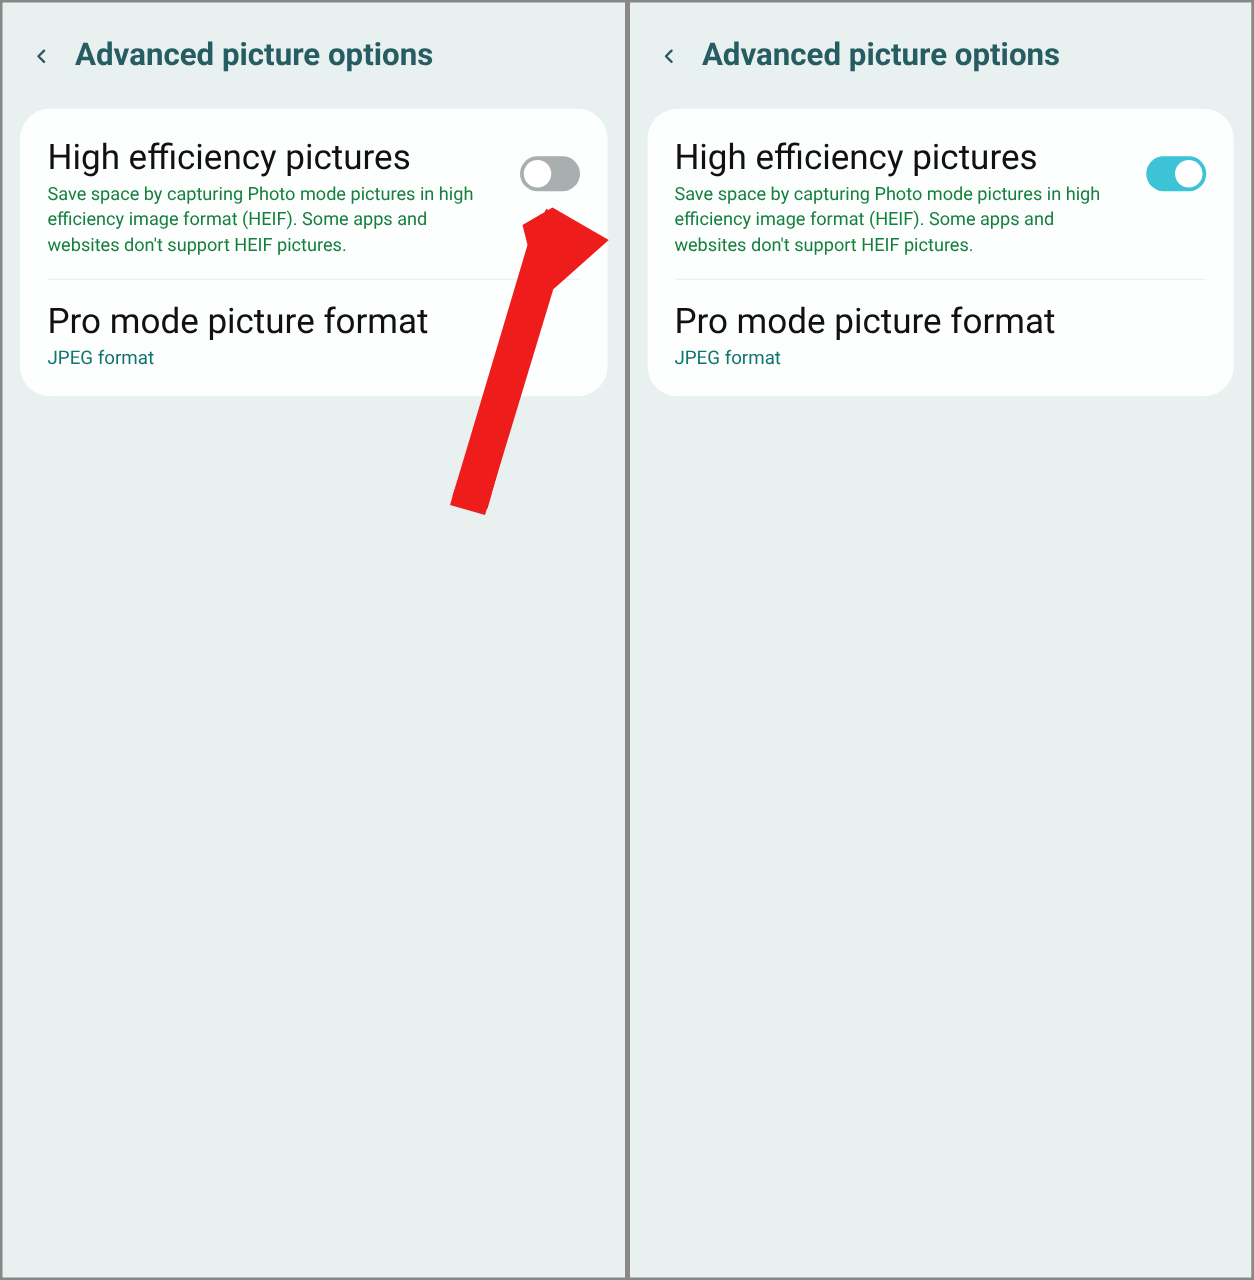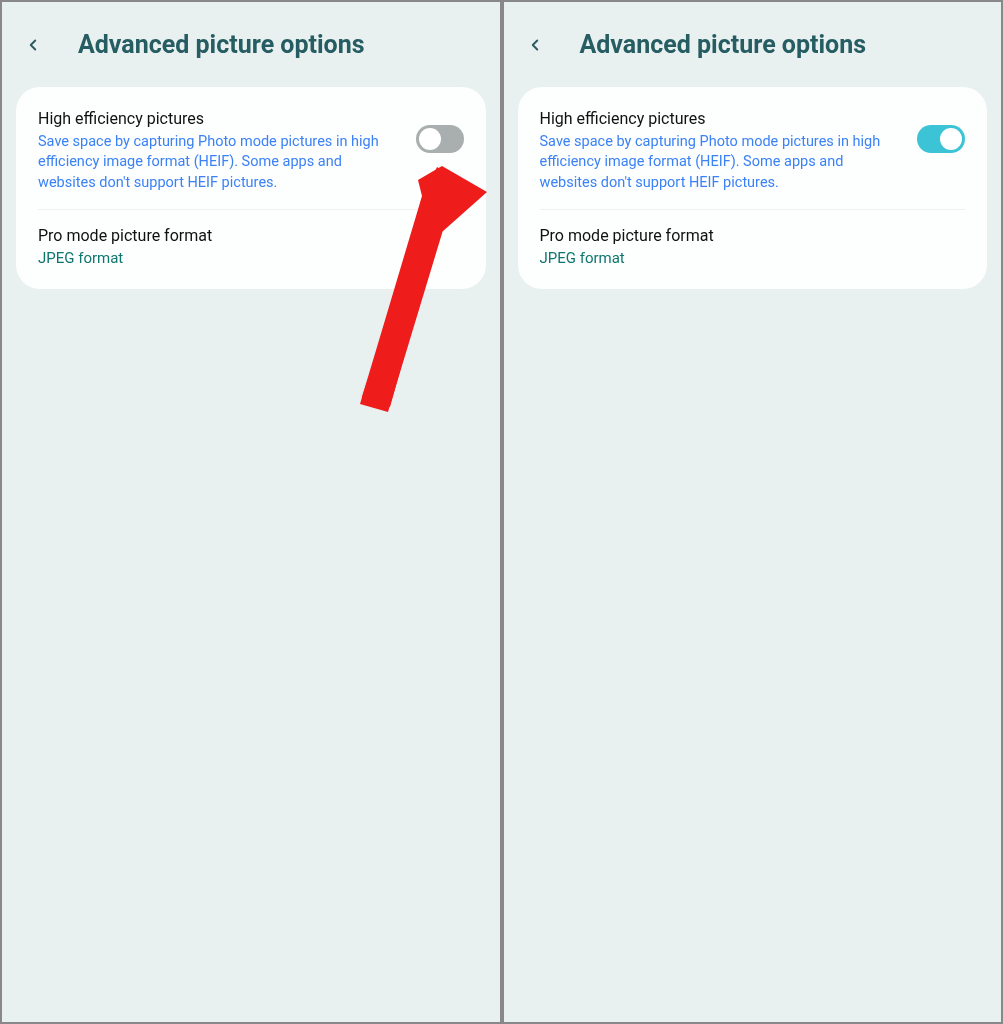--- a/index.html
+++ b/index.html
@@ -19,21 +19,21 @@
     .screen {
       flex: 1;
       background: #e9f0f0;
       position: relative;
       overflow: hidden;
     }
     .header {
       display: flex;
       align-items: center;
       padding: 28px 20px 20px 20px;
-      gap: 34px;
+      gap: 16px;
     }
     .back-icon {
       width: 22px;
       height: 22px;
       display: flex;
       align-items: center;
       justify-content: center;
       color: #2a5a5f;
       stroke: #2a5a5f;
     }
@@ -51,28 +51,28 @@
     .setting-row {
       display: flex;
       align-items: flex-start;
       padding: 16px 22px;
       gap: 14px;
     }
     .setting-text {
       flex: 1;
     }
     .setting-title {
-      font-size: 16px;
+      font-size: 28px;
       color: #111;
       font-weight: 400;
       margin-bottom: 4px;
     }
     .setting-desc {
       font-size: 14.5px;
-      color: #3b82f6;
+      color: #15803d;
       line-height: 1.4;
     }
     .setting-sub {
       font-size: 15px;
       color: #0f766e;
       margin-top: 4px;
     }
     .divider {
       height: 1px;
       background: #eef1f1;

